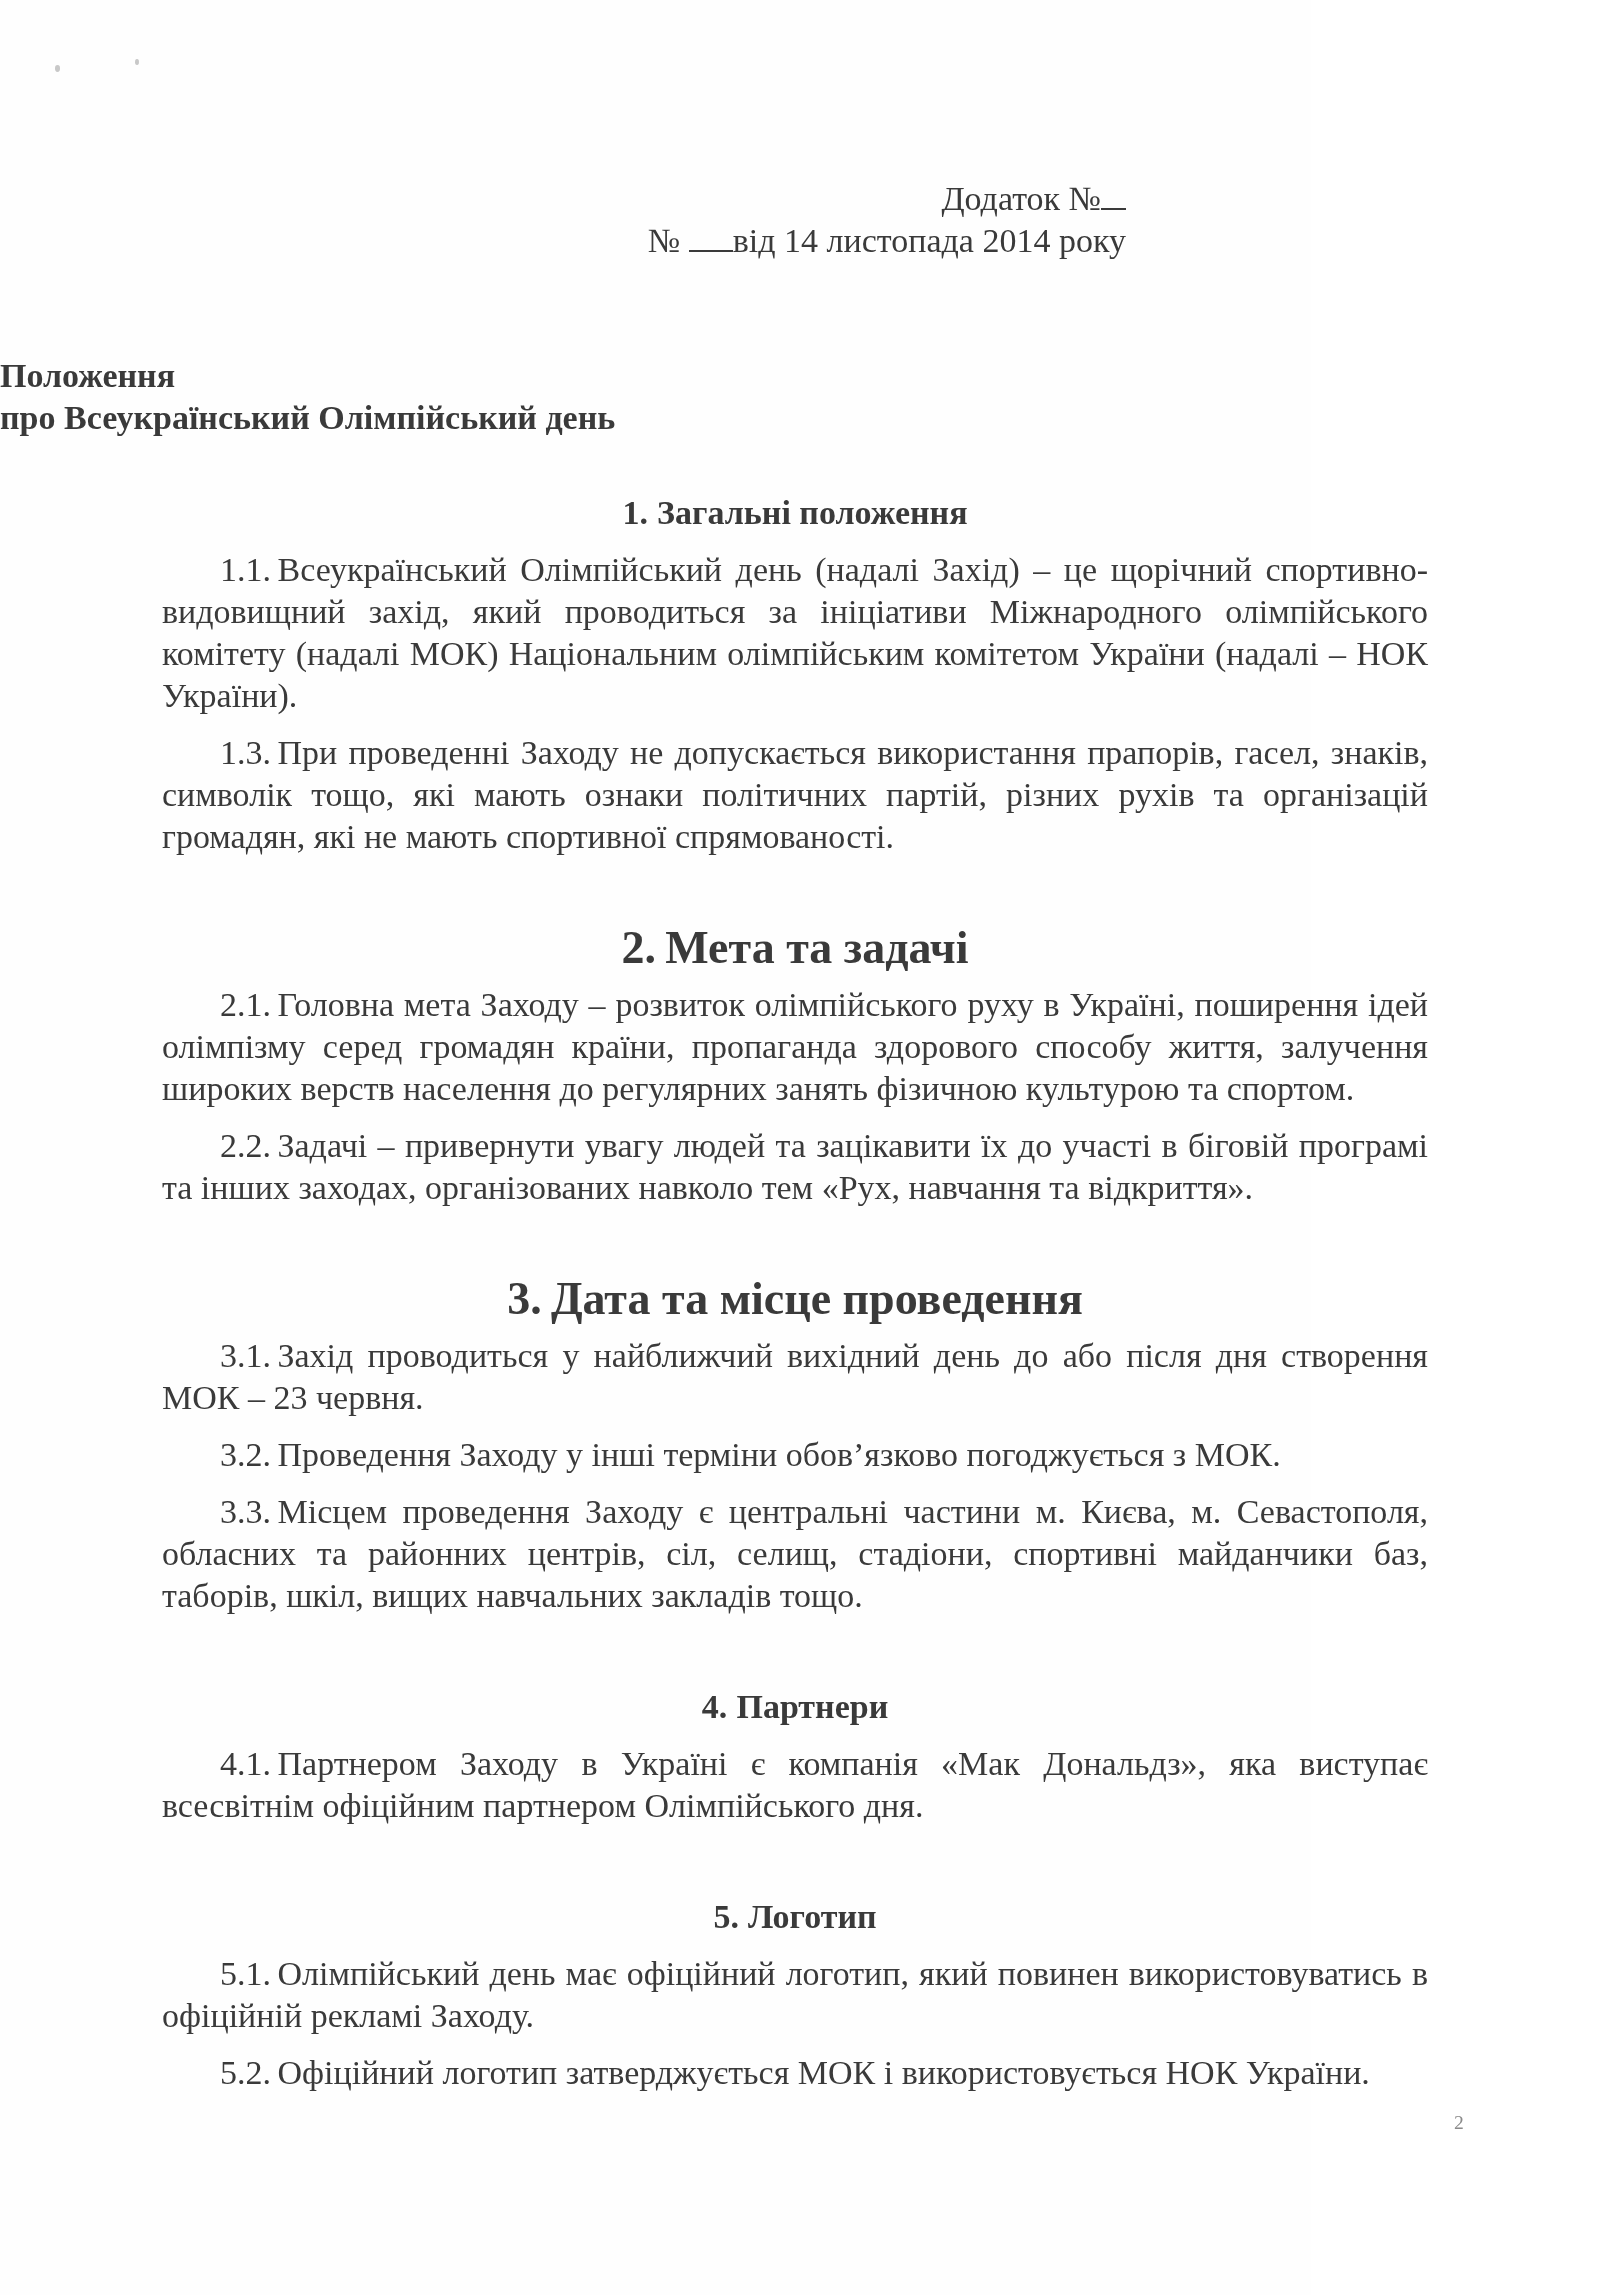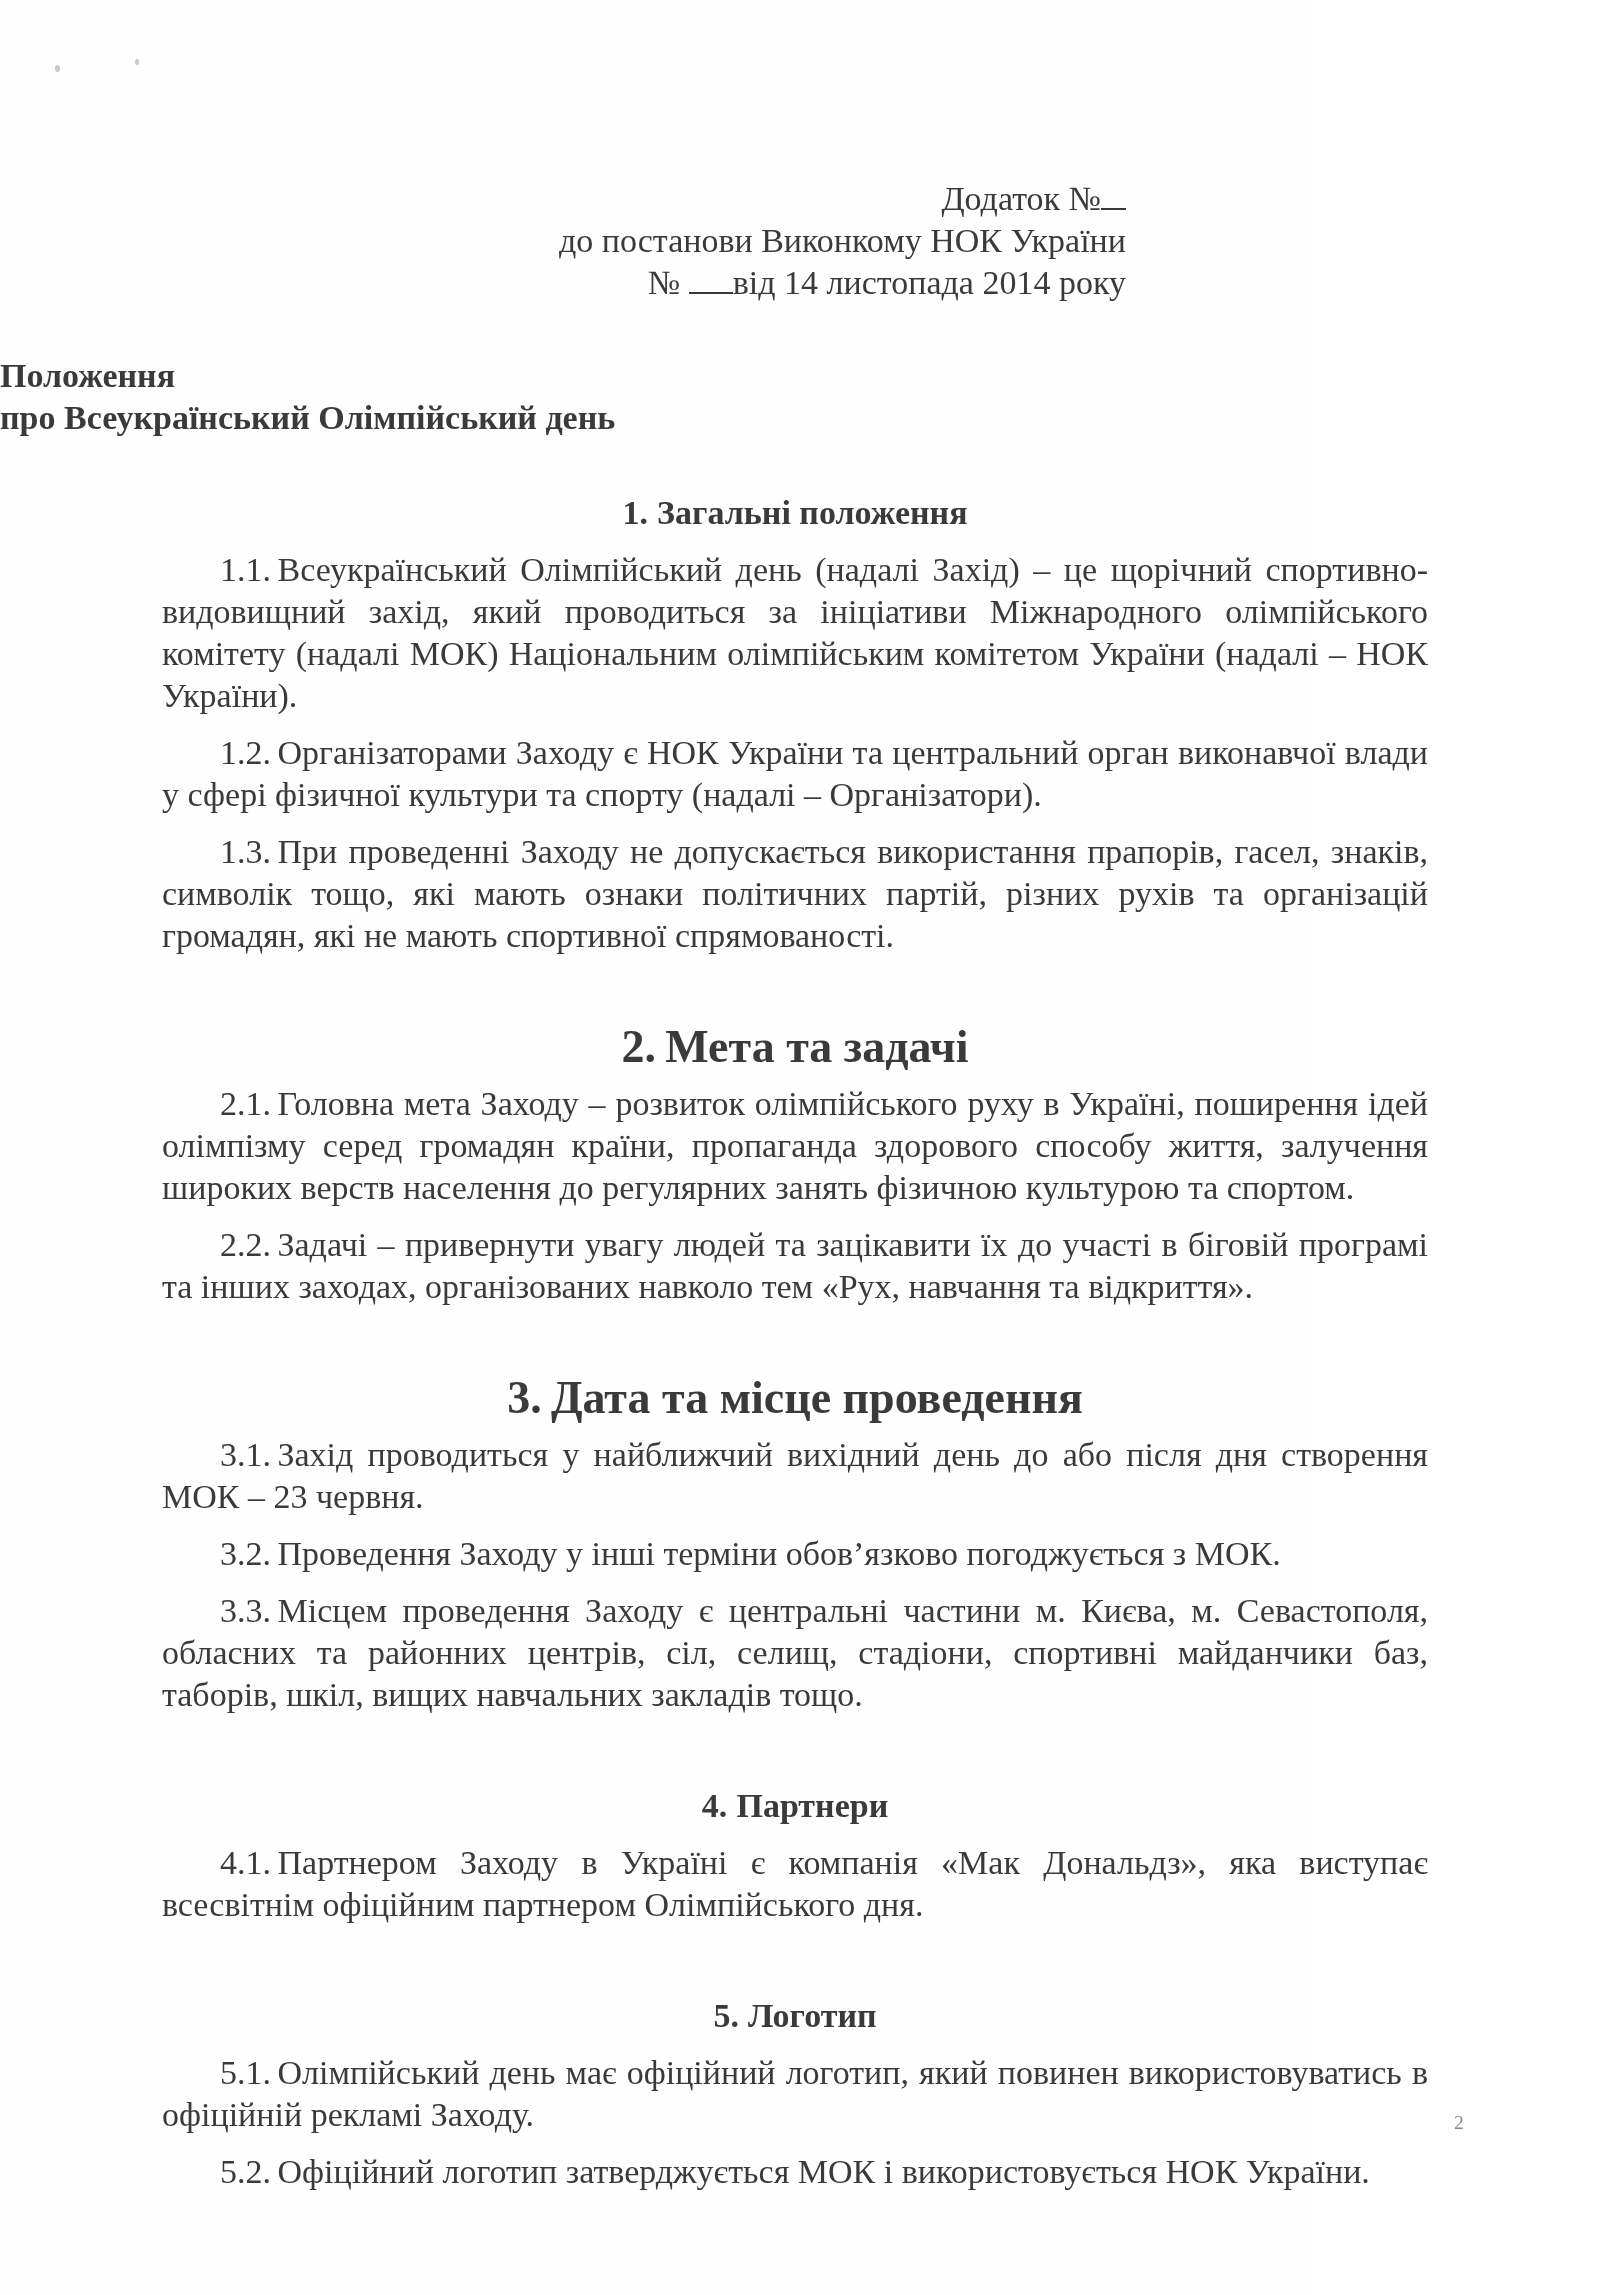--- a/index.html
+++ b/index.html
@@ -88,40 +88,38 @@
 
 <div class="page">
 
   <div class="speck" style="left:55px;top:65px;width:5.2px;height:6.5px;"></div>
   <div class="speck" style="left:135px;top:59px;width:3.9px;height:5.9px;"></div>
 
   <div class="header-block">
     <div class="header-line">
       <span>Додаток №</span><span class="blank" style="width:25px;"></span>
     </div>
-    <div class="header-line">до постанови Виконкому НОК України</div>
     <div class="header-line">
       <span>№</span>
       <span class="blank" style="width:44px;"></span><span>від 14 листопада 2014 року</span>
     </div>
   </div>
 
   <div class="title-block">
     <div>Положення</div>
     <div>про Всеукраїнський Олімпійський день</div>
   </div>
 
   <div class="content">
 
     <div>
       <h2 class="section-heading" style="font-size:34px;">
         <span class="num">1.</span><span>Загальні положення</span>
       </h2>
       <p class="para"><span class="pnum">1.1.</span><span>Всеукраїнський Олімпійський день (надалі Захід) – це щорічний спортивно-видовищний захід, який проводиться за ініціативи Міжнародного олімпійського комітету (надалі МОК) Національним олімпійським комітетом України (надалі – НОК України).</span></p>
-      <p class="para"><span class="pnum">1.2.</span><span>Організаторами Заходу є НОК України та центральний орган виконавчої влади у сфері фізичної культури та спорту (надалі – Організатори).</span></p>
       <p class="para"><span class="pnum">1.3.</span><span>При проведенні Заходу не допускається використання прапорів, гасел, знаків, символік тощо, які мають ознаки політичних партій, різних рухів та організацій громадян, які не мають спортивної спрямованості.</span></p>
     </div>
 
     <div class="gap"></div>
 
     <div>
       <h2 class="section-heading" style="font-size:46px;">
         <span class="num">2.</span><span>Мета та задачі</span>
       </h2>
       <p class="para"><span class="pnum">2.1.</span><span>Головна мета Заходу – розвиток олімпійського руху в Україні, поширення ідей олімпізму серед громадян країни, пропаганда здорового способу життя, залучення широких верств населення до регулярних занять фізичною культурою та спортом.</span></p>

